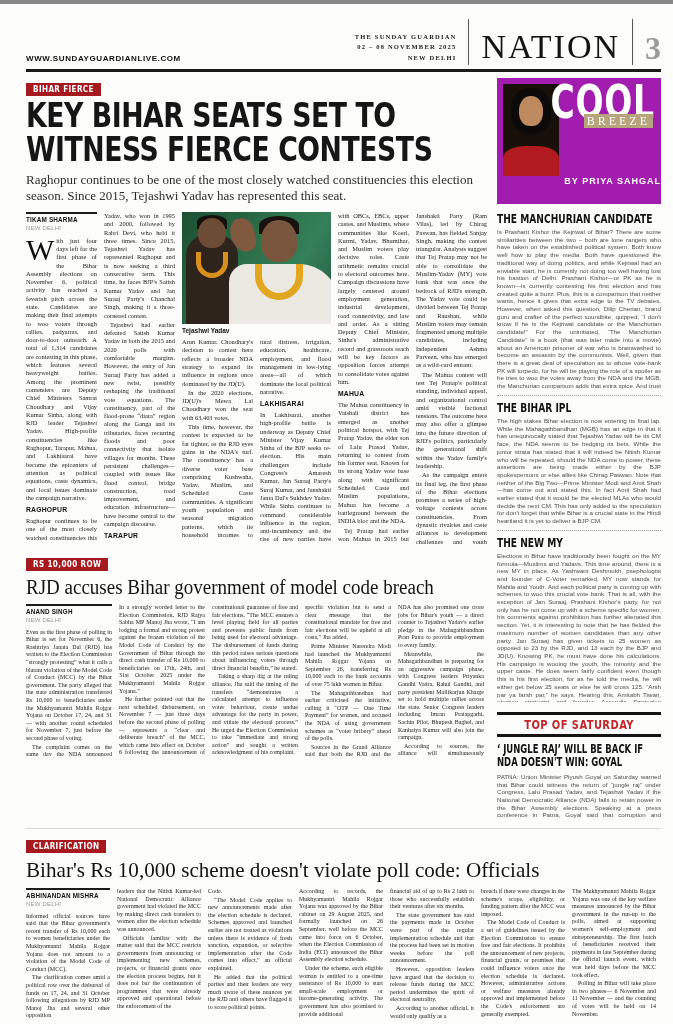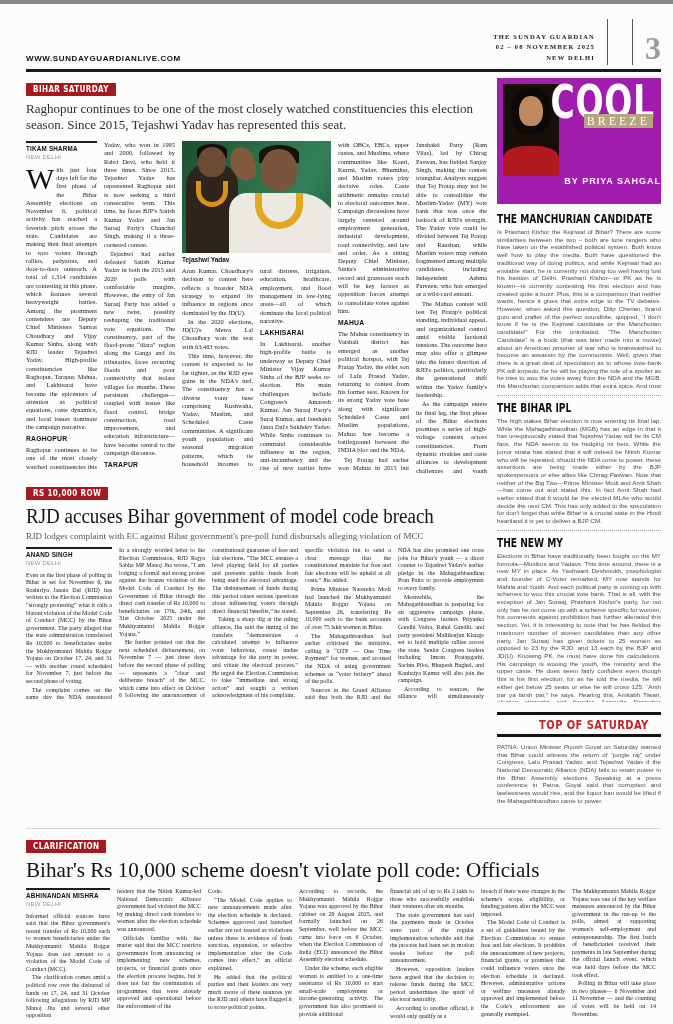--- a/index.html
+++ b/index.html
@@ -72,21 +72,21 @@
   .cb-top-red { position:absolute; left:0; bottom:0; width:56px; height:30px; background:#b11a1e; border-radius:40% 40% 0 0; }
   .cb-brand { position:absolute; right:6px; top:0px; text-align:right; }
   .cb-cool { font:bold 47px/47px "DejaVu Sans", sans-serif; font-stretch:ultra-condensed; letter-spacing:1px; color:#fff; transform:scaleX(.78); transform-origin:100% 0; }
   .cb-breeze { position:absolute; right:8px; top:36px; font:400 12px/1 "Liberation Serif", serif; letter-spacing:3px; color:#fff; background:#b5a47c; padding:1px 3px; }
   .cb-author { position:absolute; right:0; bottom:18px; font:bold 9px/1 "Liberation Sans", sans-serif; letter-spacing:1px; color:#fff; }
   .cb-section { border-bottom:1px dotted #9a9a9a; padding-bottom:5px; margin-bottom:5px; }
   .cb-title { font:bold 11.5px/14px "DejaVu Sans", sans-serif; font-stretch:condensed; color:#101010; white-space:nowrap; transform:scaleX(.88); transform-origin:0 50%; margin-bottom:2px; }
   .cb-text { font:6.2px/7.7px "Liberation Sans", sans-serif; color:#4c4c4c; text-align:justify; overflow:hidden; }
   .cb-text-1 { max-height:162px; } .cb-text-2 { max-height:124px; } .cb-text-3 { max-height:150px; }
 
-  .tos-banner { border-top:3px solid #141414; border-bottom:3px solid #141414; padding:3px 0 2px; margin:2px 0 6px; text-align:right; }
+  .tos-banner { border-top:3px solid #141414; border-bottom:3px solid #141414; padding:3px 0 2px; margin:2px 0 6px; text-align:center; }
   .tos-label { font:bold 13px/14px "DejaVu Sans", sans-serif; font-stretch:condensed; color:#c4252b; letter-spacing:.5px; transform:scaleX(.85); }
   .goyal-headline .hl-line { font:bold 11.5px/13.5px "DejaVu Sans", sans-serif; font-stretch:condensed; color:#101010; white-space:nowrap; transform:scaleX(.82); transform-origin:0 50%; }
   .goyal-body { margin-top:3px; font:6.2px/7.7px "Liberation Sans", sans-serif; color:#4c4c4c; text-align:justify; max-height:72px; overflow:hidden; }
 
   
   .clar-article { margin-top:8px; border-top:1px solid #d8d8d4; padding-top:6px; }
   .clar-headline { font:400 22px/26px "Liberation Serif", serif; color:#131313; white-space:nowrap; transform:scaleX(.96); transform-origin:0 50%; margin-top:4px; }
   .clar-body { display:flex; gap:7px; height:146px; overflow:hidden; margin-top:5px; }
   .clar-body .news-col { width:84px; overflow:hidden; }
 </style>
@@ -97,30 +97,35 @@
 
   <div class="masthead">
     <div class="site-url">WWW.SUNDAYGUARDIANLIVE.COM</div>
     <div class="mast-spacer"></div>
     <div class="pub-info">
       <div>THE SUNDAY GUARDIAN</div>
       <div>02 – 08 NOVEMBER 2025</div>
       <div>NEW DELHI</div>
     </div>
     <div class="mast-div"></div>
+    <div class="section-name">NATION</div>
     <div class="mast-div"></div>
     <div class="page-num">3</div>
   </div>
 
   <div class="content-row">
 
     <div class="main-left">
 
       <div class="lead-article">
-        <span class="kicker">BIHAR SATURDAY</span>
+        <span class="kicker">BIHAR FIERCE</span>
+        <div class="lead-headline">
+          <div class="hl-line">KEY BIHAR SEATS SET TO</div>
+          <div class="hl-line">WITNESS FIERCE CONTESTS</div>
+        </div>
         <div class="lead-deck">Raghopur continues to be one of the most closely watched constituencies this election season. Since 2015, Tejashwi Yadav has represented this seat.</div>
 
         <div class="lead-body">
           <div class="news-col">
               <div class="byline">
                 <div class="byline-name">TIKAM SHARMA</div>
                 <div class="byline-city">NEW DELHI</div>
               </div>
               <p><span class="dropcap">W</span>ith just four days left for the first phase of the Bihar Assembly elections on November 6, political activity has reached a feverish pitch across the state. Candidates are making their final attempts to woo voters through rallies, padyatras, and door-to-door outreach. A total of 1,314 candidates are contesting in this phase, which features several heavyweight battles. Among the prominent contenders are Deputy Chief Ministers Samrat Choudhary and Vijay Kumar Sinha, along with RJD leader Tejashwi Yadav. High-profile constituencies like Raghopur, Tarapur, Mahua, and Lakhisarai have become the epicenters of attention as political equations, caste dynamics, and local issues dominate the campaign narrative.</p>
               <h4 class="body-subhead">RAGHOPUR</h4>
@@ -168,21 +173,20 @@
               <p>Janshakti Party (Ram Vilas), led by Chirag Paswan, has fielded Sanjay Singh, making the contest triangular. Analysts suggest that Tej Pratap may not be able to consolidate the Muslim-Yadav (MY) vote bank that was once the bedrock of RJD's strength. The Yadav vote could be divided between Tej Pratap and Raushan, while Muslim voters may remain fragmented among multiple candidates, including Independent Ashma Parveen, who has emerged as a wild-card entrant.</p>
               <p>The Mahua contest will test Tej Pratap's political standing, individual appeal, and organizational control amid visible factional tensions. The outcome here may also offer a glimpse into the future direction of RJD's politics, particularly the generational shift within the Yadav family's leadership.</p>
               <p>As the campaign enters its final leg, the first phase of the Bihar elections promises a series of high-voltage contests across constituencies. From dynastic rivalries and caste alliances to development challenges and youth aspirations, the state's political theatre is once again making for a dramatic showdown on November 6, a date that could set the tone for the subsequent phases of polling.</p>
             </div>
         </div>
       </div>
 
       <div class="mcc-article">
         <span class="kicker">RS 10,000 ROW</span>
         <div class="mcc-headline">RJD accuses Bihar government of model code breach</div>
-        <div class="article-subhead">RJD lodges complaint with EC against Bihar government's pre-poll fund disbursals alleging violation of MCC</div>
         <div class="mcc-body">
           <div class="news-col">
               <div class="byline">
                 <div class="byline-name">ANAND SINGH</div>
                 <div class="byline-city">NEW DELHI</div>
               </div>
               <p>Even as the first phase of polling in Bihar is set for November 6, the Rashtriya Janata Dal (RJD) has written to the Election Commission “strongly protesting” what it calls a blatant violation of the Model Code of Conduct (MCC) by the Bihar government. The party alleged that the state administration transferred Rs 10,000 to beneficiaries under the Mukhyamantri Mahila Rojgar Yojana on October 17, 24, and 31 — with another round scheduled for November 7, just before the second phase of voting.</p>
               <p>The complaint comes on the same day the NDA announced financial assistance of Rs 2 lakh for women under the same employment scheme.</p>
             </div>
           <div class="news-col">
@@ -233,20 +237,24 @@
       </div>
 
       <div class="cb-section" style="border-bottom:none;">
         <div class="cb-title">THE NEW MY</div>
         <div class="cb-text cb-text-3">Elections in Bihar have traditionally been fought on the MY formula—Muslims and Yadavs. This time around, there is a new MY in place. As Yashwant Deshmukh, psephologist and founder of C-Voter remarked, MY now stands for Mahila and Youth. And each political party is coming up with schemes to woo this crucial vote bank. That is all, with the exception of Jan Suraaj, Prashant Kishor's party, for not only has he not come up with a scheme specific for women, his comments against prohibition has further alienated this section. Yet, it is interesting to note that he has fielded the maximum number of women candidates than any other party. Jan Suraaj has given tickets to 25 women as opposed to 23 by the RJD, and 13 each by the BJP and JD(U). Knowing PK, he must have done his calculations. His campaign is wooing the youth, the minority and the upper caste. He does seem fairly confident even though this is his first election, for as he told the media, he will either get below 25 seats or else he will cross 125. “Arsh par ya farsh par,” he says. Hearing this, Amitabh Tiwari, election strategist and founder, Ascendia Strategies quipped, “That's a pretty high range, from 0 to 125. If any psephologist would've said that the media would have trolled him.” Well, “Mind the Gap”, as they say.</div>
       </div>
 
       <div class="tos-banner">
         <div class="tos-label">TOP OF SATURDAY</div>
       </div>
+      <div class="goyal-headline">
+        <div class="hl-line">‘ JUNGLE RAJ’ WILL BE BACK IF</div>
+        <div class="hl-line">NDA DOESN'T WIN: GOYAL</div>
+      </div>
       <div class="goyal-body">PATNA: Union Minister Piyush Goyal on Saturday warned that Bihar could witness the return of “jungle raj” under Congress, Lalu Prasad Yadav, and Tejashwi Yadav if the National Democratic Alliance (NDA) fails to retain power in the Bihar Assembly elections. Speaking at a press conference in Patna, Goyal said that corruption and lawlessness would rise, and the liquor ban would be lifted if the Mahagathbandhan came to power.</div>
     </div>
   </div>
 
   <div class="clar-article">
     <span class="kicker">CLARIFICATION</span>
     <div class="clar-headline">Bihar's Rs 10,000 scheme doesn't violate poll code: Officials</div>
     <div class="clar-body">
       <div class="news-col">
           <div class="byline">

